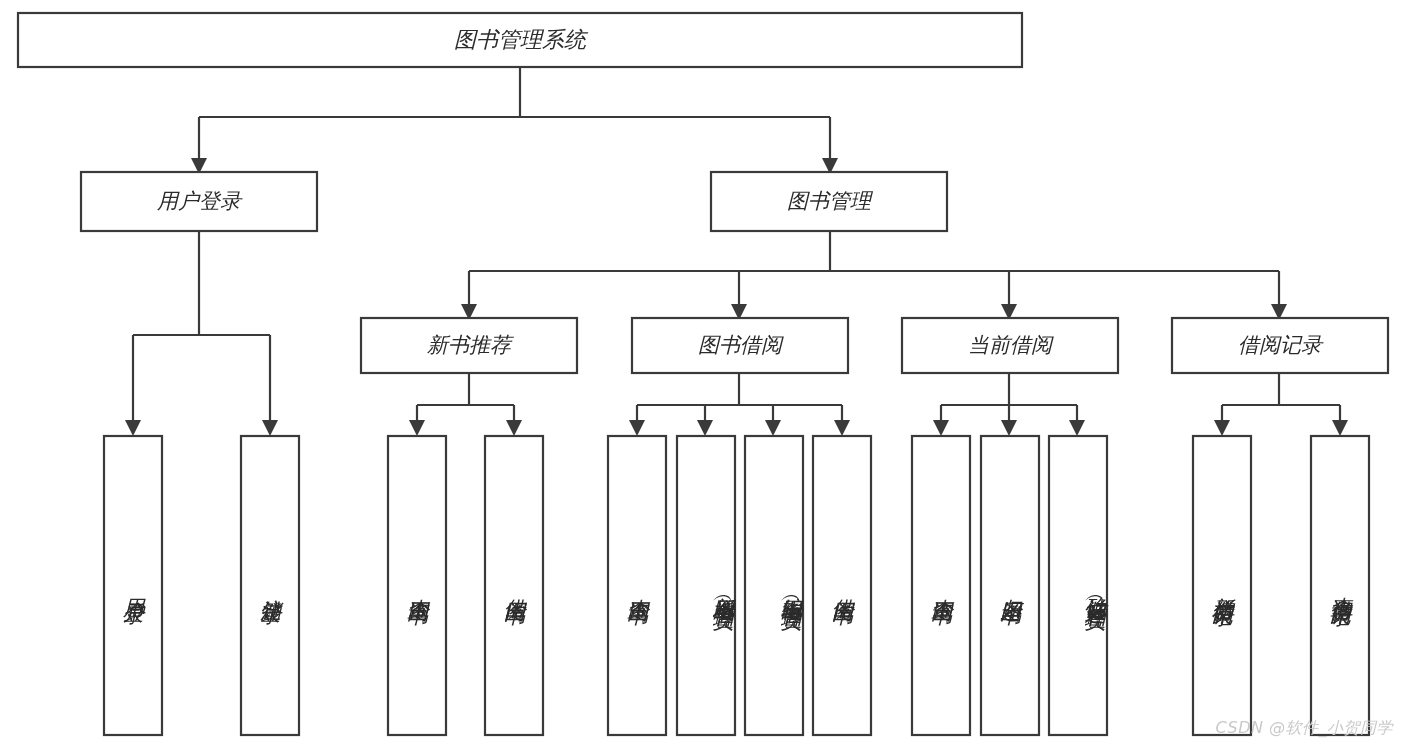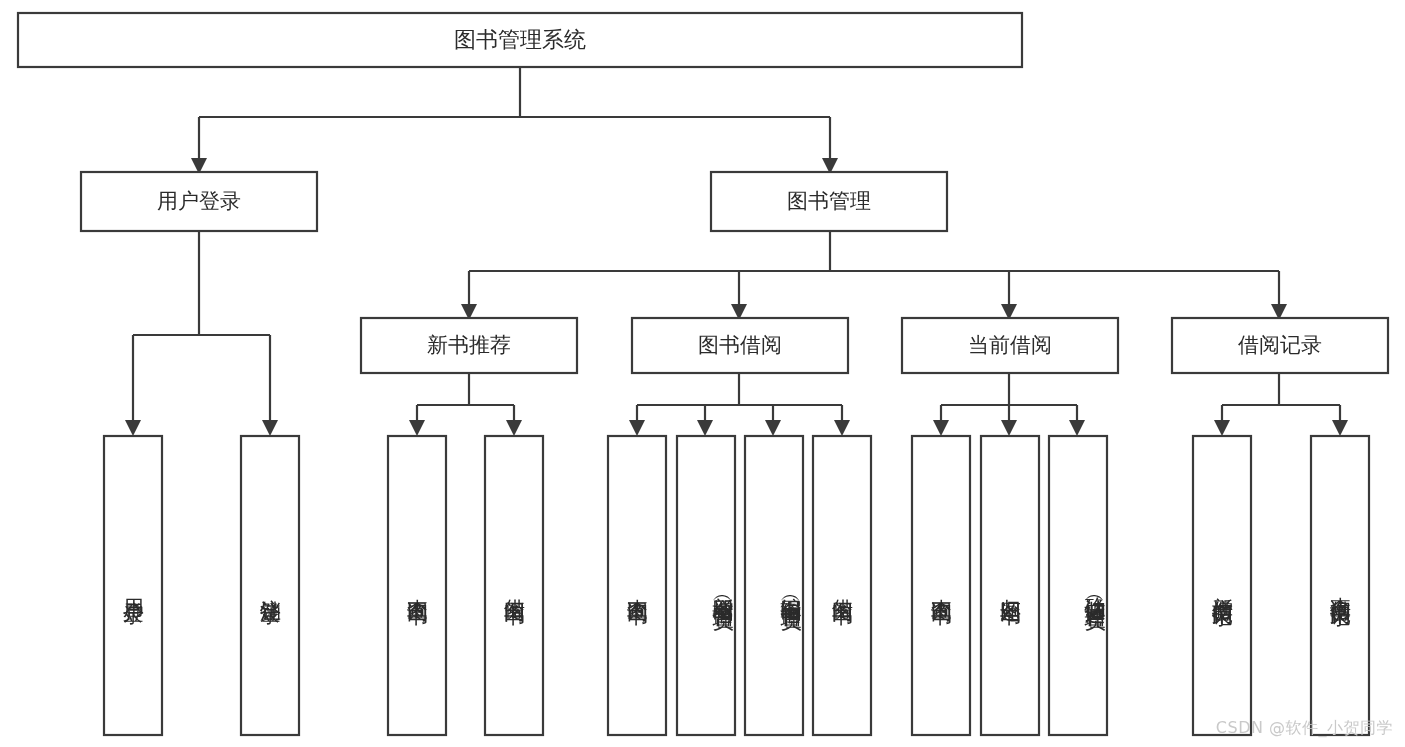--- a/index.html
+++ b/index.html
@@ -11,20 +11,21 @@
     width: 1405px;
     height: 747px;
     font-family: "DejaVu Sans", "Liberation Sans", sans-serif;
     overflow: hidden;
   }
   #diagram-root {
     position: relative;
     width: 1405px;
     height: 747px;
     background: #ffffff;
+    font-style: italic;
   }
   svg#flow-svg {
     position: absolute;
     left: 0;
     top: 0;
     width: 1405px;
     height: 747px;
     display: block;
   }
   .node-box {

